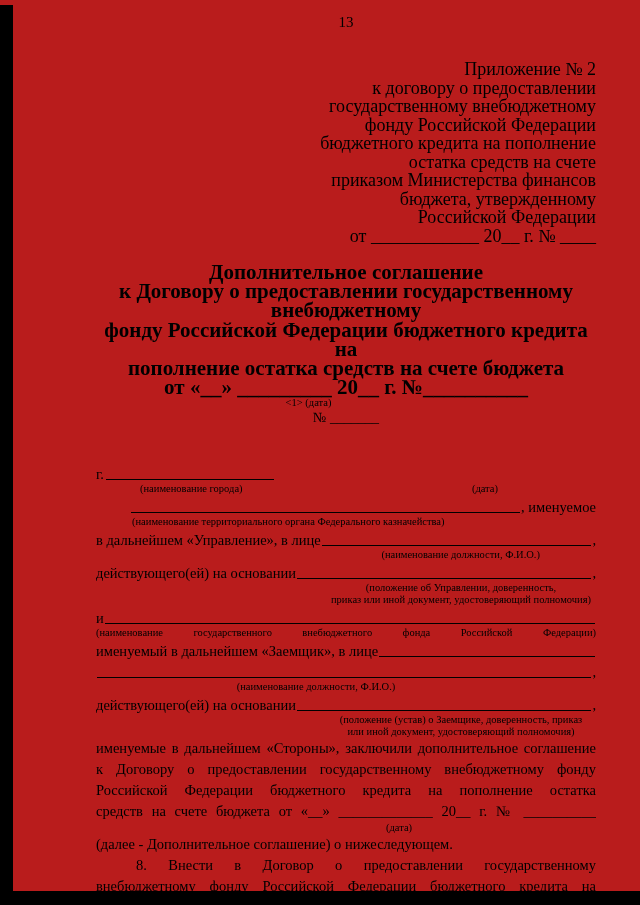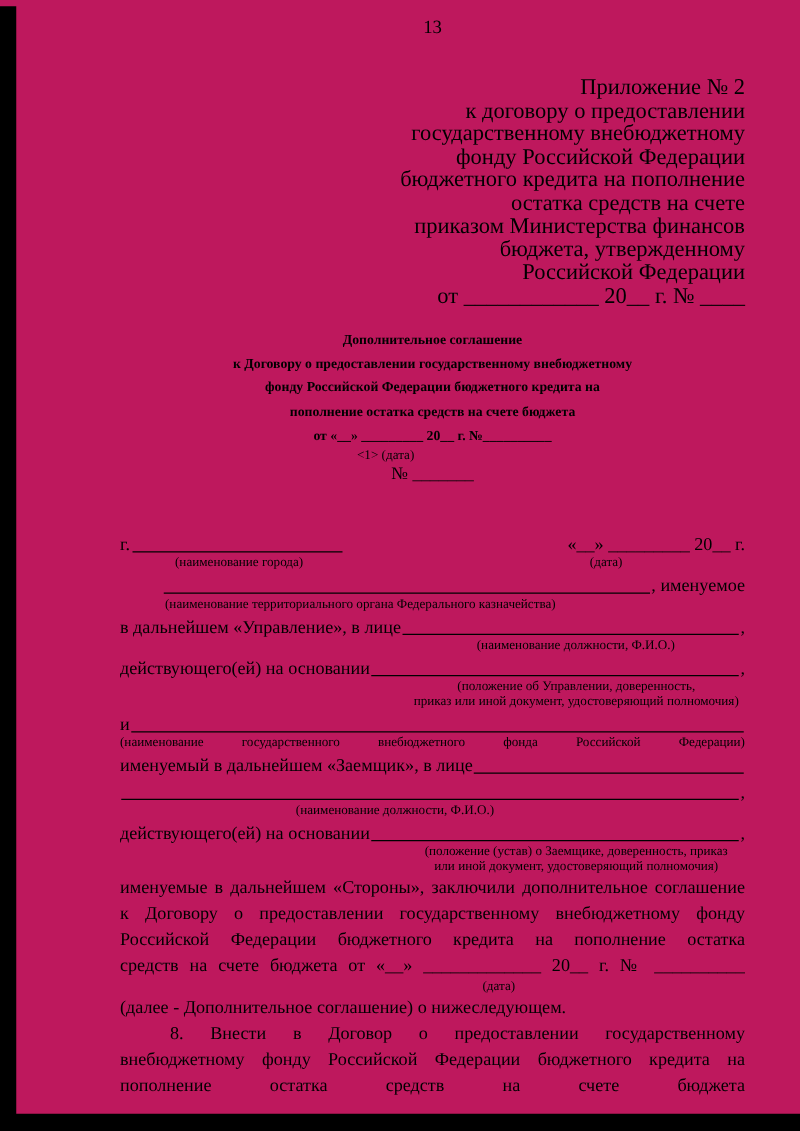--- a/index.html
+++ b/index.html
@@ -2,37 +2,37 @@
 <html><head>
 <meta charset="utf-8">
 <style>
   html, body { margin: 0; padding: 0; }
   body { background: #ffffff; }
 
   .page {
     position: relative;
     width: 640px;
     height: 905px;
-    background: #be185d;
+    background: #b91c1c;
     color: #000000;
     font-family: "Liberation Serif", "DejaVu Serif", serif;
     overflow: hidden;
   }
 
   
   .scan-left   { position: absolute; left: 0; top: 5px; bottom: 0; width: 13px; background: #000; }
   .scan-bottom { position: absolute; left: 0; right: 0; bottom: 0; height: 14px; background: #000; }
 
   .content { position: absolute; left: 96px; top: 0; width: 500px; }
 
   .page-num { margin-top: 12px; text-align: center; font-size: 15px; line-height: 20px; }
 
   .appendix { margin-top: 28px; text-align: right; font-size: 18px; line-height: 18.5px; }
 
-  .title { margin-top: 18px; text-align: center; font-weight: bold; font-size: 11px; line-height: 19.2px; }
+  .title { margin-top: 18px; text-align: center; font-weight: bold; font-size: 21px; line-height: 19.2px; }
   .title-footnote { text-align: center; padding-right: 75px; font-size: 10.5px; line-height: 13px; }
   .title-number   { text-align: center; font-size: 14px; line-height: 17px; }
 
   .body { margin-top: 36px; font-size: 14.5px; }
 
   .row { display: flex; align-items: flex-end; height: 21px; white-space: nowrap; }
   .fill { flex: 1 1 auto; border-bottom: 1px solid #000; margin: 0 1px 3px 1px; min-width: 20px; }
   .fill-fixed { flex: 0 0 168px; border-bottom: 1px solid #000; margin: 0 1px 3px 2px; }
   .spacer { flex: 1 1 auto; border: none; }
   .indent34 { margin-left: 34px; }
@@ -84,21 +84,20 @@
     </div>
     <div class="cap title-footnote">&lt;1&gt; (дата)</div>
     <div class="title-number">№ _______</div>
 
     <div class="body">
 
       <div class="row">
         <span>г.</span>
         <span class="fill-fixed"></span>
         <span class="spacer"></span>
-        <span>«__» _________ 20__ г.</span>
       </div>
       <div class="cap cap-row">
         <span>(наименование города)</span>
         <span>(дата)</span>
       </div>
 
       <div class="row indent34">
         <span class="fill"></span>
         <span>, именуемое</span>
       </div>

